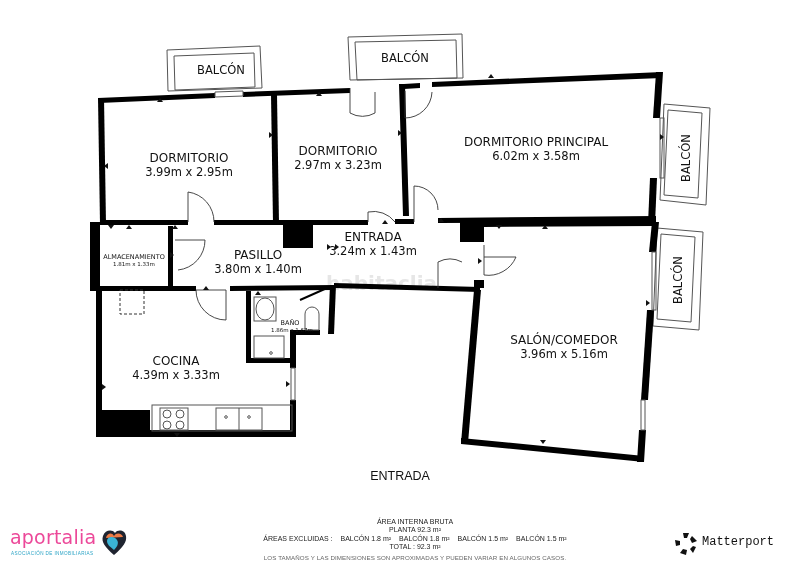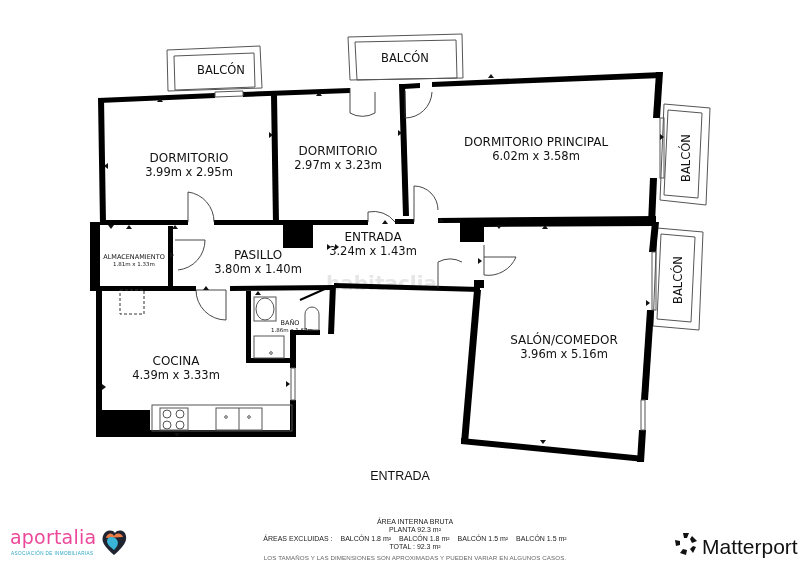--- a/index.html
+++ b/index.html
@@ -22,21 +22,21 @@
   .summary .note { font-size: 6.2px; color: #666; margin-top: 2px; letter-spacing: 0.1px; }
   .summary .excl span { margin-left: 6px; }
 
   .logo-left { position: absolute; left: 10px; top: 527px; width: 125px; height: 34px; }
   .logo-left .word { font-family: "DejaVu Sans", sans-serif; font-size: 19px; color: #ec4899; letter-spacing: 0.2px; line-height: 20px; position: absolute; left: 0; top: 0; }
   .logo-left .sub { font-family: "Liberation Sans", sans-serif; font-size: 4.6px; color: #2aa3c5; letter-spacing: 0.4px; position: absolute; left: 1px; top: 24px; white-space: nowrap; }
   .logo-left svg { position: absolute; left: 89px; top: 0; }
 
   .logo-right { position: absolute; left: 674px; top: 532px; width: 126px; height: 26px; }
   .logo-right svg { position: absolute; left: 0; top: 0; }
-  .logo-right .word { position: absolute; left: 28px; top: 3px; font-family: Liberation Sans, sans-serif; font-size: 21px; color: #111; }
+  .logo-right .word { position: absolute; left: 28px; top: 3px; font-family: Liberation Mono, monospace; font-size: 12px; color: #111; }
 </style>
 </head>
 <body>
 
 <svg id="plan" viewBox="0 0 800 565" xmlns="http://www.w3.org/2000/svg">
 
   <g>
     <polygon class="thin" points="167,50 260,46 262,88 168,91"></polygon>
     <polygon class="thin" points="174,56 254,53 255,87 175,90"></polygon>
     <text class="balcony-label" x="221" y="74">BALCÓN</text>

